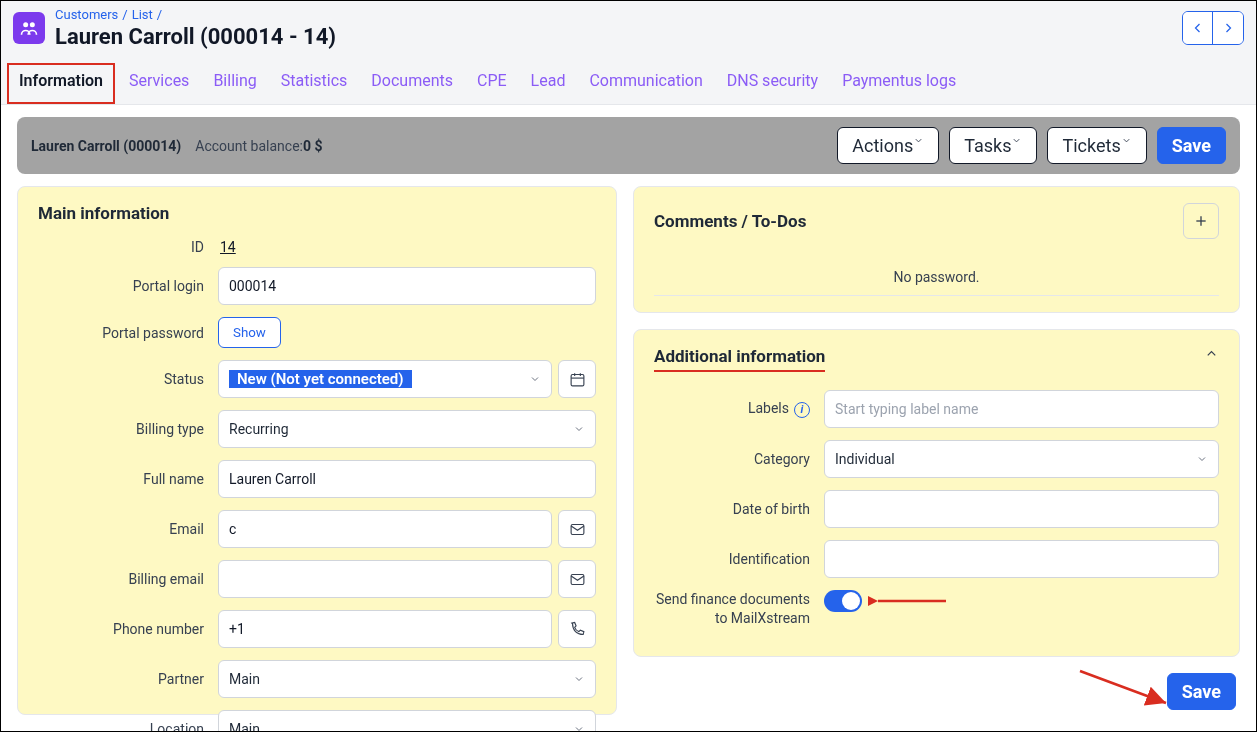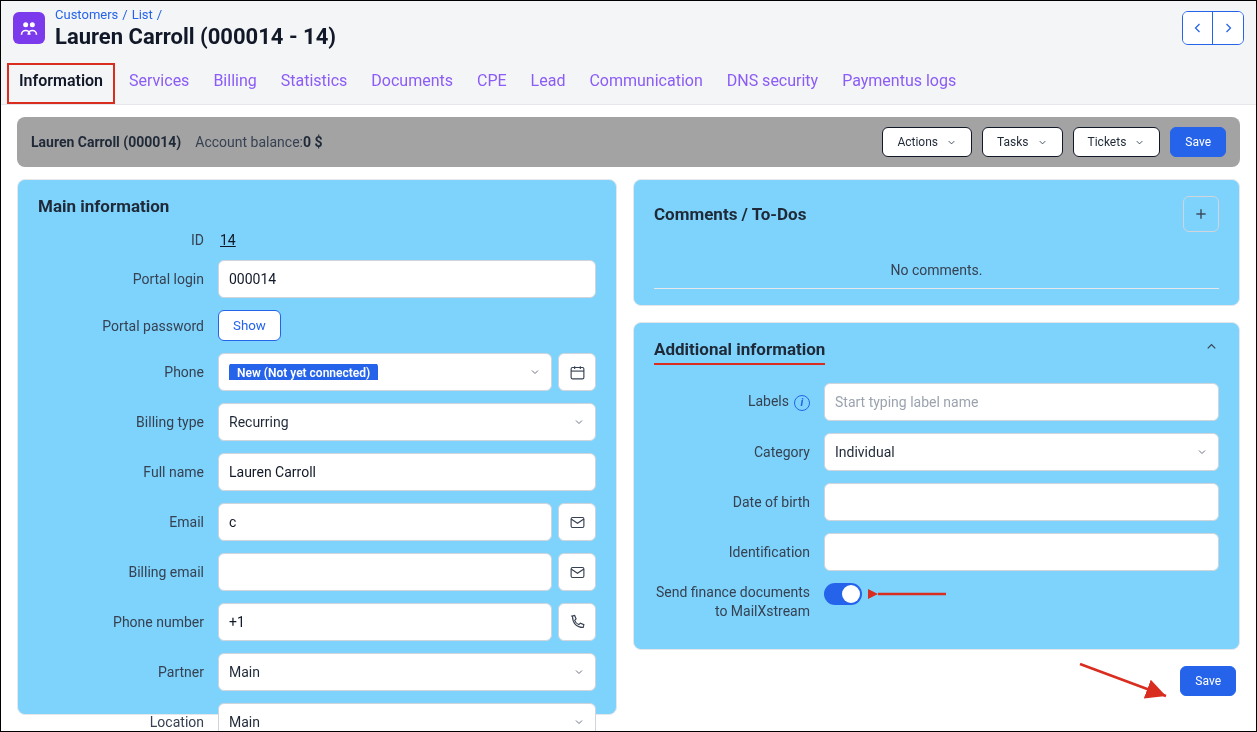--- a/index.html
+++ b/index.html
@@ -21,42 +21,42 @@
   .tabs { display:flex; gap:24px; padding:14px 16px 0 16px; border-bottom:1px solid #e5e7eb; background:#f4f5f7; }
   .tab { padding:8px 0 14px 0; color:#8b5cf6; font-size:16px; cursor:pointer; }
   .tab.active { color:#111827; font-weight:600; }
   .tab-active-border { border:2px solid #d92d20; padding:6px 10px 12px 10px; margin:-6px -10px; }
 
   .toolbar { display:flex; align-items:center; background:#a3a3a3; border-radius:8px; margin:12px 16px; padding:10px 14px; }
   .tb-name { font-weight:700; }
   .tb-balance-label { margin-left:14px; color:#374151; }
   .tb-balance-value { font-weight:700; }
   .tb-spacer { flex:1; }
-  .btn { display:inline-flex; align-items:center; gap:8px; border:1px solid #111827; background:#fff; border-radius:6px; padding:7px 14px; font-size:12px; cursor:pointer; margin-left:10px; }
-  .btn.primary { background:#2563eb; color:#fff; border-color:#2563eb; }
+  .btn { display:inline-flex; align-items:flex-start; border:1px solid #111827; background:#fff; border-radius:6px; padding:7px 14px; font-size:18px; cursor:pointer; margin-left:10px; }
+  .btn.primary { background:#2563eb; color:#fff; border-color:#2563eb;font-weight:bold; }
   .btn svg.chev { width:11px; height:11px; stroke:#374151; stroke-width:2; fill:none; }
 
   .content { display:flex; gap:16px; padding:0 16px 16px 16px; flex:1; overflow:hidden; }
-  .panel { border:1px solid #e5e7eb; border-radius:8px; background:#7dd3fc; }
+  .panel { border:1px solid #e5e7eb; border-radius:8px; background:#fef9c3; }
   .left-panel { width:600px; padding:16px 20px; }
   .right-col { flex:1; display:flex; flex-direction:column; gap:16px; }
   .panel-title { font-size:17px; font-weight:700; margin-bottom:16px; }
   .panel-title.red-underline { border-bottom:2px solid #d92d20; display:inline-block; padding-bottom:4px; }
 
   .form-row { display:flex; align-items:center; margin-bottom:12px; }
   .form-label { width:180px; text-align:right; padding-right:14px; color:#374151; font-size:14px; }
   .form-control { flex:1; display:flex; align-items:center; gap:6px; }
   .text-input { flex:1; border:1px solid #d1d5db; border-radius:6px; padding:8px 10px; font-size:14px; color:#111827; background:#fff; height:38px; }
   .text-input::placeholder { color:#9ca3af; }
   .static-val { padding-left:2px; color:#111827;text-decoration:underline; }
   .btn-outline { border:1px solid #2563eb; color:#2563eb; background:#fff; border-radius:6px; padding:7px 14px; cursor:pointer; }
   .select { position:relative; flex:1; border:1px solid #d1d5db; border-radius:6px; height:38px; display:flex; align-items:center; padding:0 10px; cursor:pointer; background:#fff; }
   .select .sel-text { flex:1; overflow:hidden; text-overflow:ellipsis; white-space:nowrap; }
   .select svg.chev, .icon-btn svg.chev { width:12px; height:12px; stroke:#6b7280; stroke-width:2; fill:none; }
-  .badge-blue { background:#2563eb; color:#fff; padding:3px 8px; border-radius:4px; font-size:12px; font-weight:600; }
+  .badge-blue { background:#2563eb; color:#fff; padding:3px 8px; border-radius:4px; font-size:15px; font-weight:600; }
   .icon-btn { border:1px solid #d1d5db; border-radius:6px; height:38px; width:38px; display:flex; align-items:center; justify-content:center; cursor:pointer; background:#fff; }
   .icon-btn svg { width:17px; height:17px; stroke:#374151; stroke-width:1.6; fill:none; }
 
   .comments-panel { padding:16px 20px; }
   .comments-head { display:flex; align-items:center; }
   .comments-head .panel-title { margin-bottom:0; }
   .add-btn { margin-left:auto; width:36px; height:36px; border:1px solid #d1d5db; border-radius:6px; display:flex; align-items:center; justify-content:center; cursor:pointer; }
   .add-btn svg { width:16px; height:16px; stroke:#374151; stroke-width:2; fill:none; }
   .no-comments { text-align:center; color:#374151; padding:22px 0 10px 0; border-bottom:1px solid #e5e7eb; margin-top:8px; }
 
@@ -168,21 +168,21 @@
       </div>
 
       <div class="form-row">
         <div class="form-label">Portal password</div>
         <div class="form-control">
             <button class="btn-outline">Show</button>
           </div>
       </div>
 
       <div class="form-row">
-        <div class="form-label">Phone</div>
+        <div class="form-label">Status</div>
         <div class="form-control">
           <div class="select">
             <span class="sel-text"><span class="badge-blue">New (Not yet connected)</span></span>
             <svg class="chev" viewBox="0 0 24 24">
                 <polyline points="6 9 12 15 18 9"></polyline>
               </svg>
           </div>
           <div class="icon-btn">
             <svg viewBox="0 0 24 24">
                 <rect x="3" y="5" width="18" height="16" rx="2"></rect>
@@ -281,21 +281,21 @@
       <div class="panel comments-panel">
         <div class="comments-head">
           <div class="panel-title">Comments / To-Dos</div>
           <div class="add-btn">
             <svg viewBox="0 0 24 24">
                 <line x1="12" y1="5" x2="12" y2="19"></line>
                 <line x1="5" y1="12" x2="19" y2="12"></line>
               </svg>
           </div>
         </div>
-        <div class="no-comments">No comments.</div>
+        <div class="no-comments">No password.</div>
       </div>
 
       <div class="panel addl-panel">
         <div class="addl-head" style="margin-bottom:18px;">
           <div class="panel-title red-underline" style="margin-bottom:0">Additional information</div>
           <div class="collapse-caret">
             <svg viewBox="0 0 24 24">
                 <polyline points="6 15 12 9 18 15"></polyline>
               </svg>
           </div>

